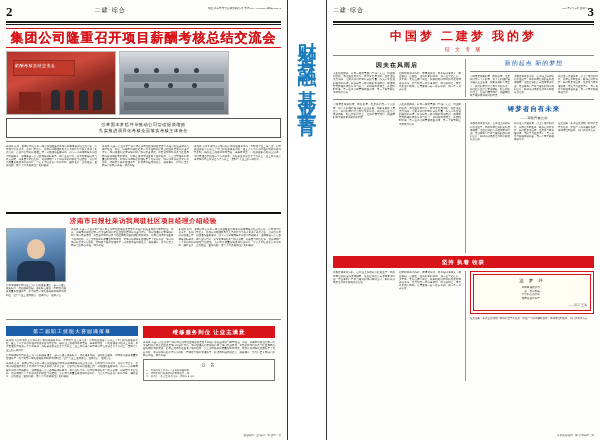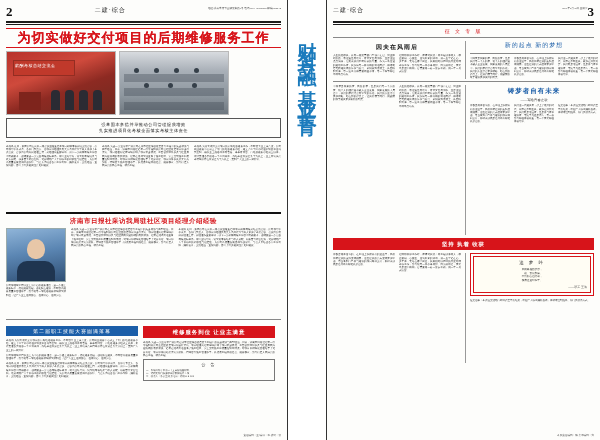--- a/index.html
+++ b/index.html
@@ -100,21 +100,21 @@
       <div class="pageno">2</div>
       <div class="mh-center">
         <div class="mh-title">二建·综合</div>
       </div>
       <div class="mh-right">地址:济南市历下区解放东路6号  电话:0531-88888888  邮编:250014</div>
     </div>
     <div class="mh-bar"></div>
     <div class="mh-bar2"></div>
 
     <div class="headline-wrap">
-      <div class="headline-red">为切实做好交付项目的后期维修服务工作</div>
+      <div class="headline-red">集团公司隆重召开项目薪酬考核总结交流会</div>
     </div>
 
     <div class="photoblock">
       <div class="photo p1">
         <div class="banner"></div>
         <div class="banner-t">薪酬考核总结交流会</div>
         <div class="podium"></div>
         <div class="fig" style="left:44px;"></div>
         <div class="fig" style="left:58px;"></div>
         <div class="fig" style="left:72px;"></div>
@@ -198,20 +198,21 @@
     <div class="masthead">
       <div class="mh-center" style="text-align:left;">
         <div class="mh-title">二建·综合</div>
       </div>
       <div class="mh-right flexfill">2015年9月30日 星期三</div>
       <div class="pageno">3</div>
     </div>
     <div class="mh-bar"></div>
     <div class="mh-bar2"></div>
 
+    <div class="title-red mt2">中国梦  二建梦  我的梦</div>
     <div class="sub-red">征 文 专 版</div>
     <div class="hr-thin"></div>
 
     <div style="display:flex;gap:4px;">
       <div style="width:128px;">
         <div class="secthead">因夫在风雨后</div>
         <div style="display:flex;gap:4px;">
           <div class="txt" style="width:62px;">人生的路很长，总有一段路需要自己独自走过。回望来时的路，有坦途也有坎坷，有欢笑也有泪水。正是这些点点滴滴，汇聚成我们不断向前的力量。作为一名普通的建筑工作者，我深知每一栋高楼的拔地而起，都凝聚着无数建设者的汗水与智慧。从钢筋到混凝土，从图纸到实体，每一道工序都需要精益求精，每一个细节都容不得半点马虎。</div>
           <div class="txt" style="width:62px;">记得刚参加工作时，师傅对我说：做工程就像做人，根基要稳，心要正。这句朴素的话语，我一直牢记在心。多年来，无论在哪个岗位，我都始终以严谨的态度对待本职工作，努力把每一件小事做好。因为我相信，梦想不是空中楼阁，它需要用一砖一瓦去堆砌，用一年一月去沉淀。</div>
         </div>

